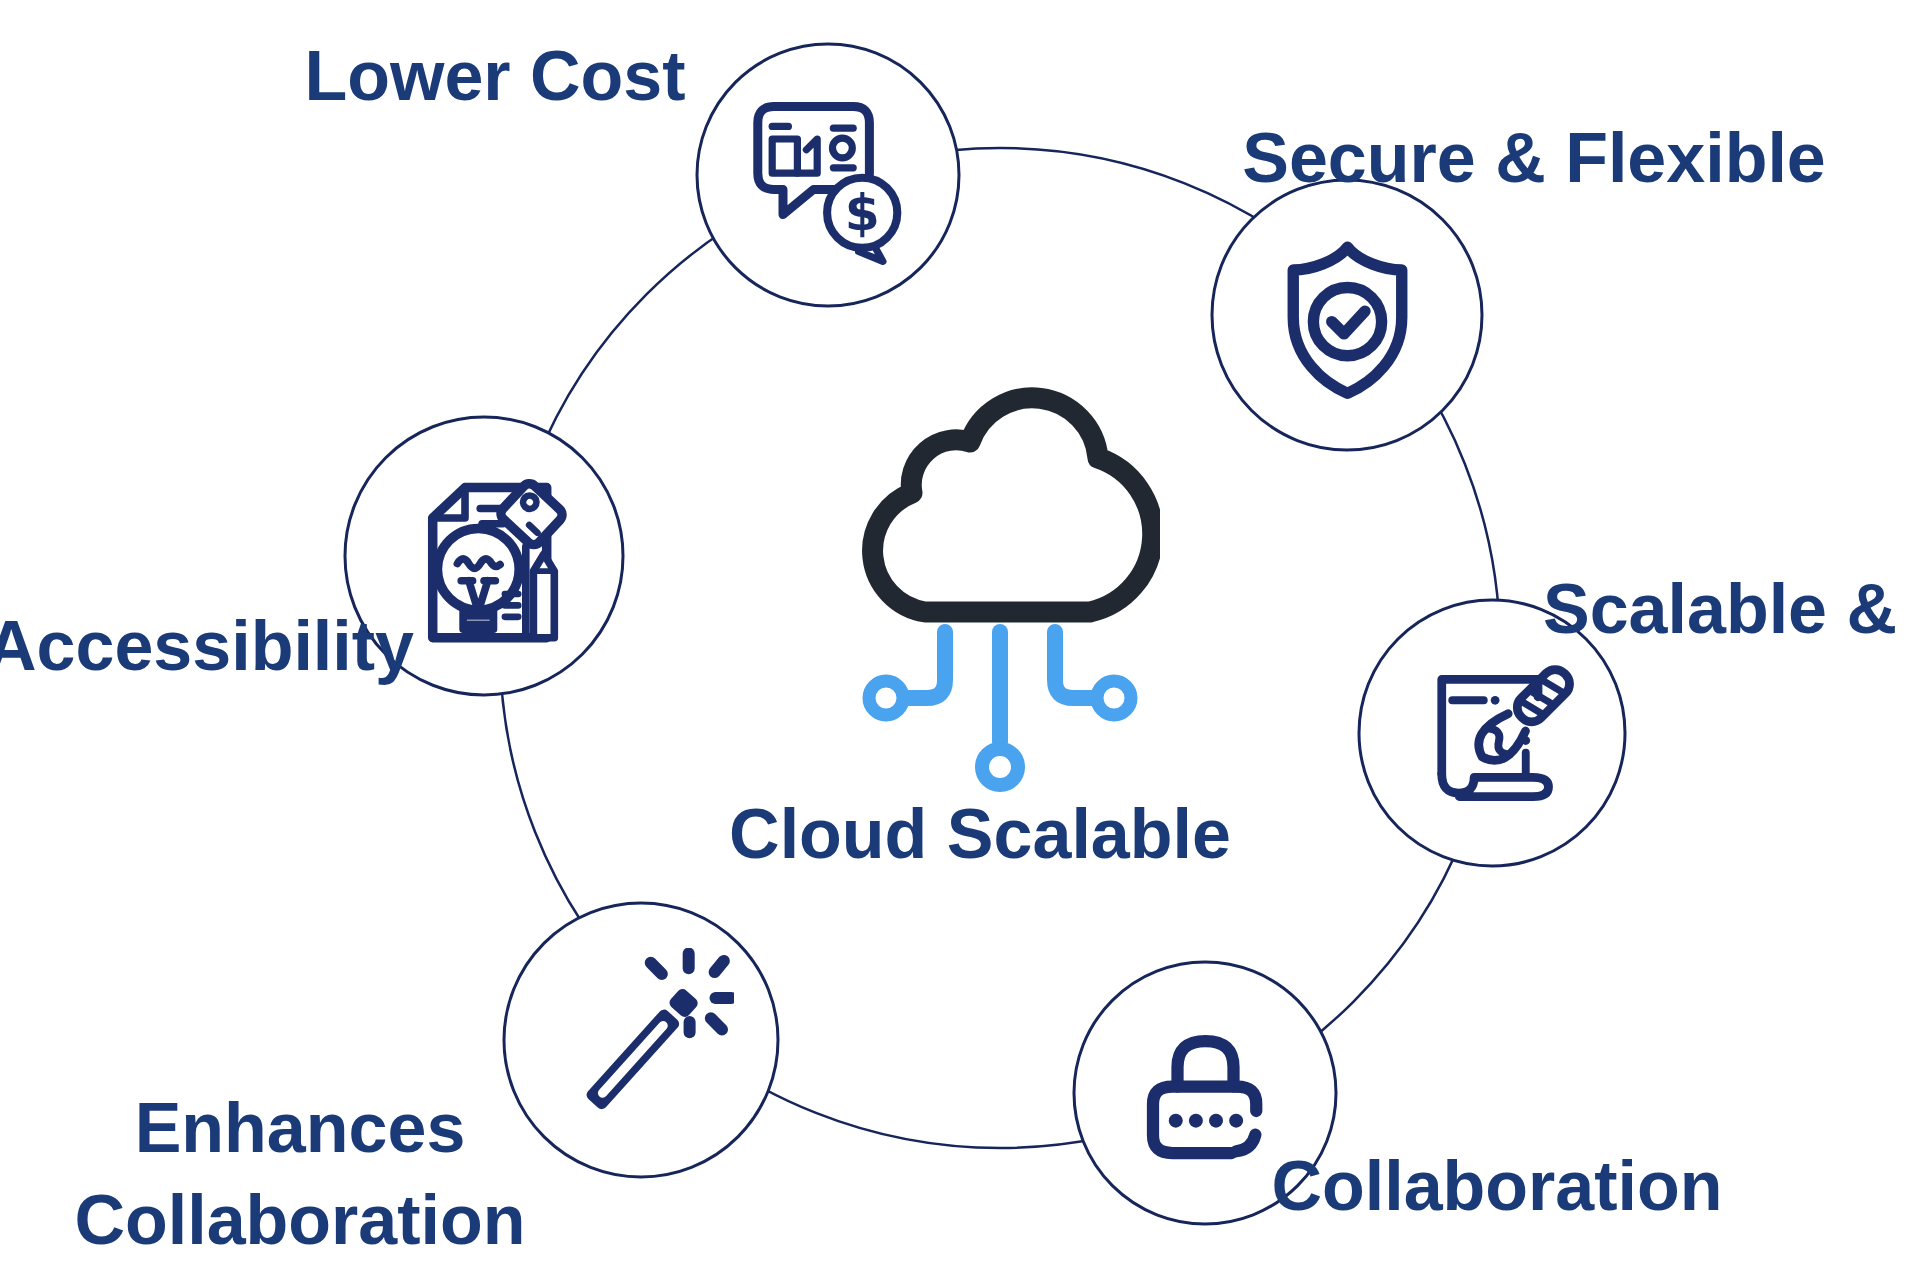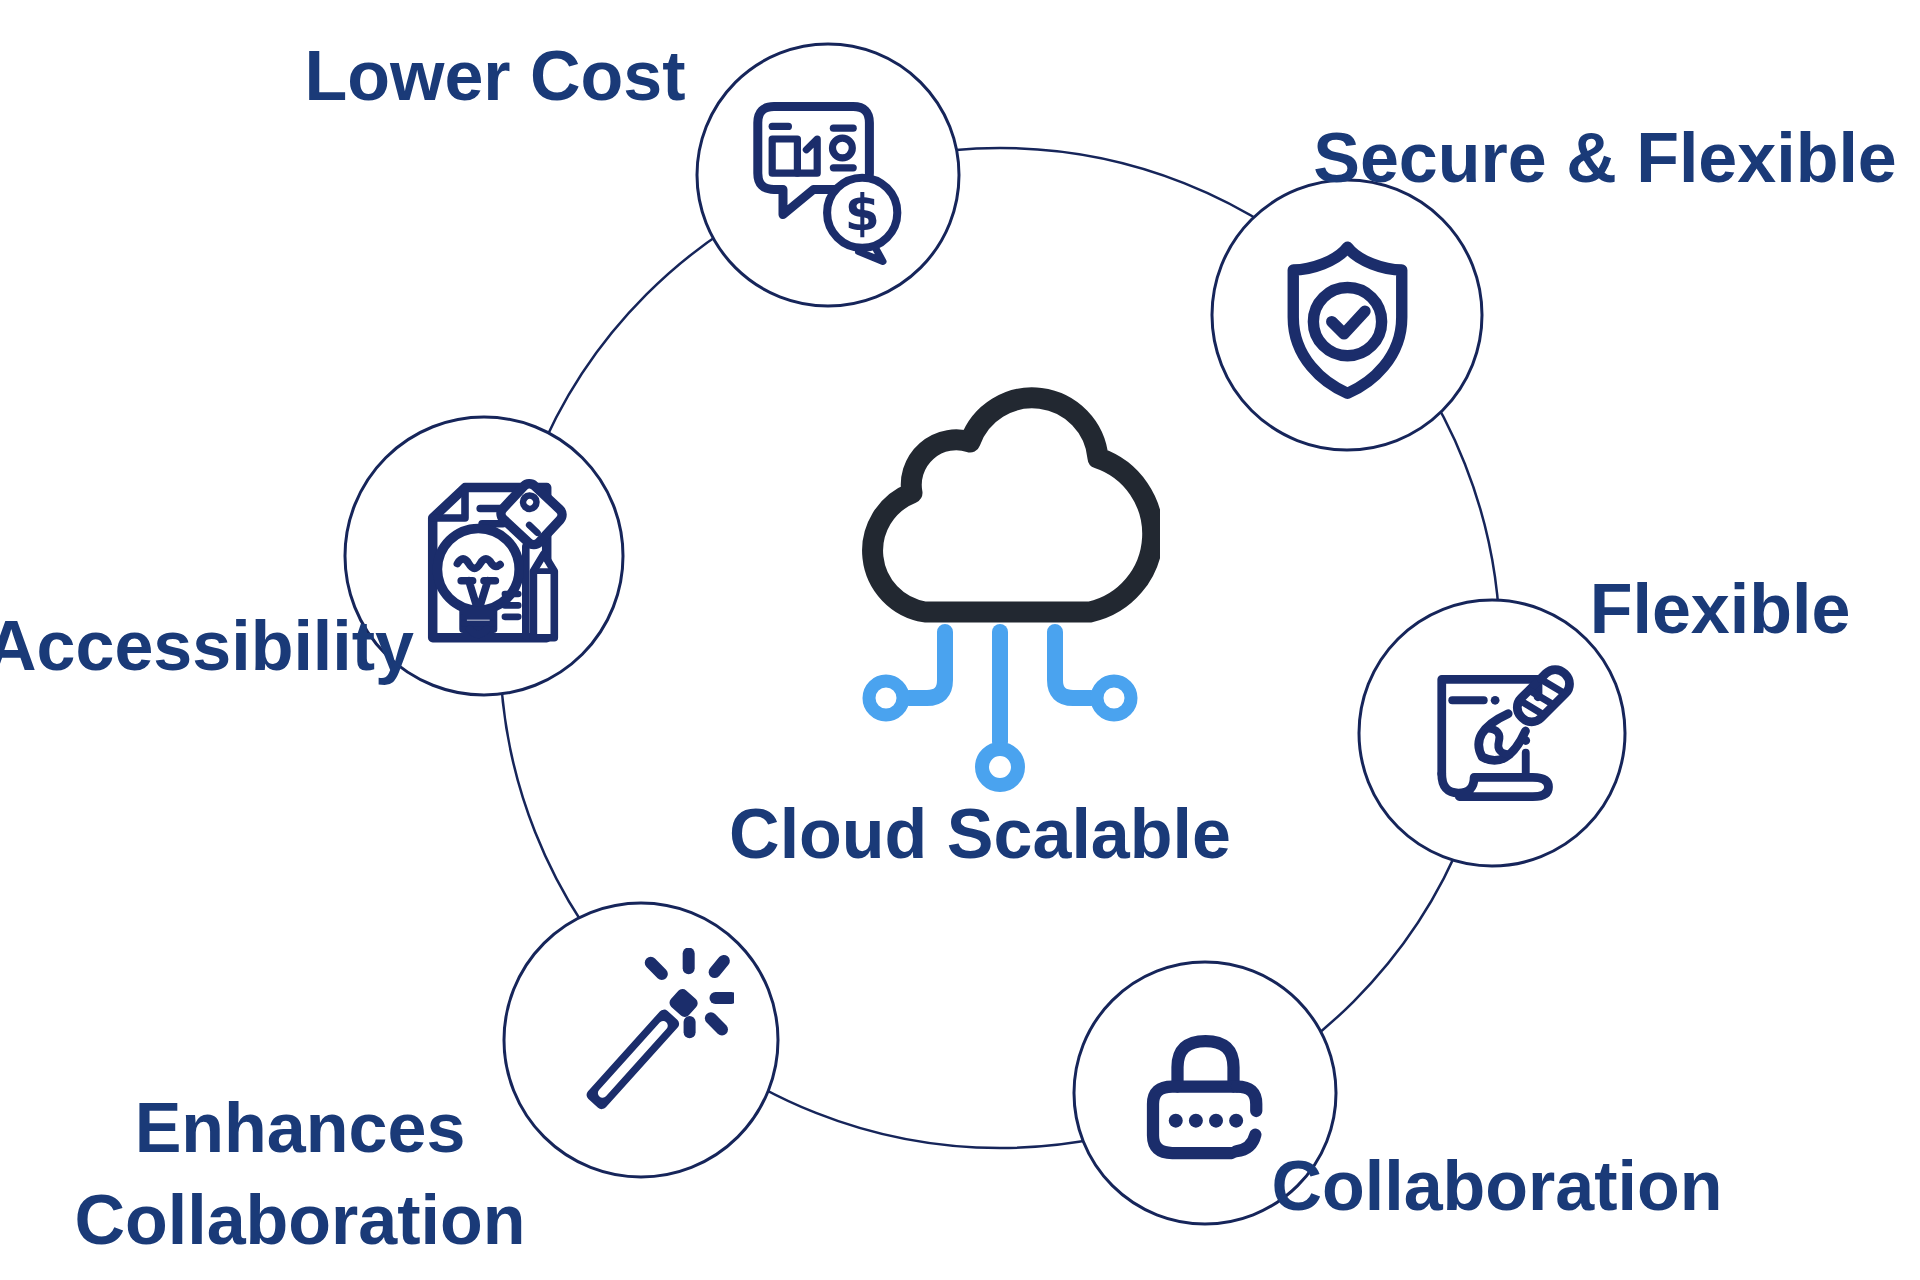--- a/index.html
+++ b/index.html
@@ -163,25 +163,25 @@
     <path class="nvw" stroke-width="8" d="M 78,157 H 110 V 177 H 78 Z"></path>
     <path class="nv" stroke-width="6" d="M 78,164 H 110 M 78,171 H 110"></path>
     <path class="nv" stroke-width="8" d="M 85,177 Q 94,188 103,177"></path>
   </g>
   <path class="nv" stroke-width="7" d="M 122,140 H 136 M 122,152 H 136 M 122,164 H 136"></path>
 </svg>
 
 <div class="label" style="left:495px;top:30px">
   <span>Lower Cost</span>
 </div>
-<div class="label" style="left:1605px;top:112px">
+<div class="label" style="left:1534px;top:112px">
   <span>Secure &amp; Flexible</span>
 </div>
 <div class="label" style="left:1720px;top:563px">
-  <span>Flexible</span>
+  <span>Scalable &amp;</span>
 </div>
 <div class="label" style="left:1497px;top:1140px">
   <span>Collaboration</span>
 </div>
 <div class="label" style="left:300px;top:1082px">
   <span>Enhances</span>
   <span>Collaboration</span>
 </div>
 <div class="label" style="left:200px;top:600px">
   <span>Accessibility</span>

